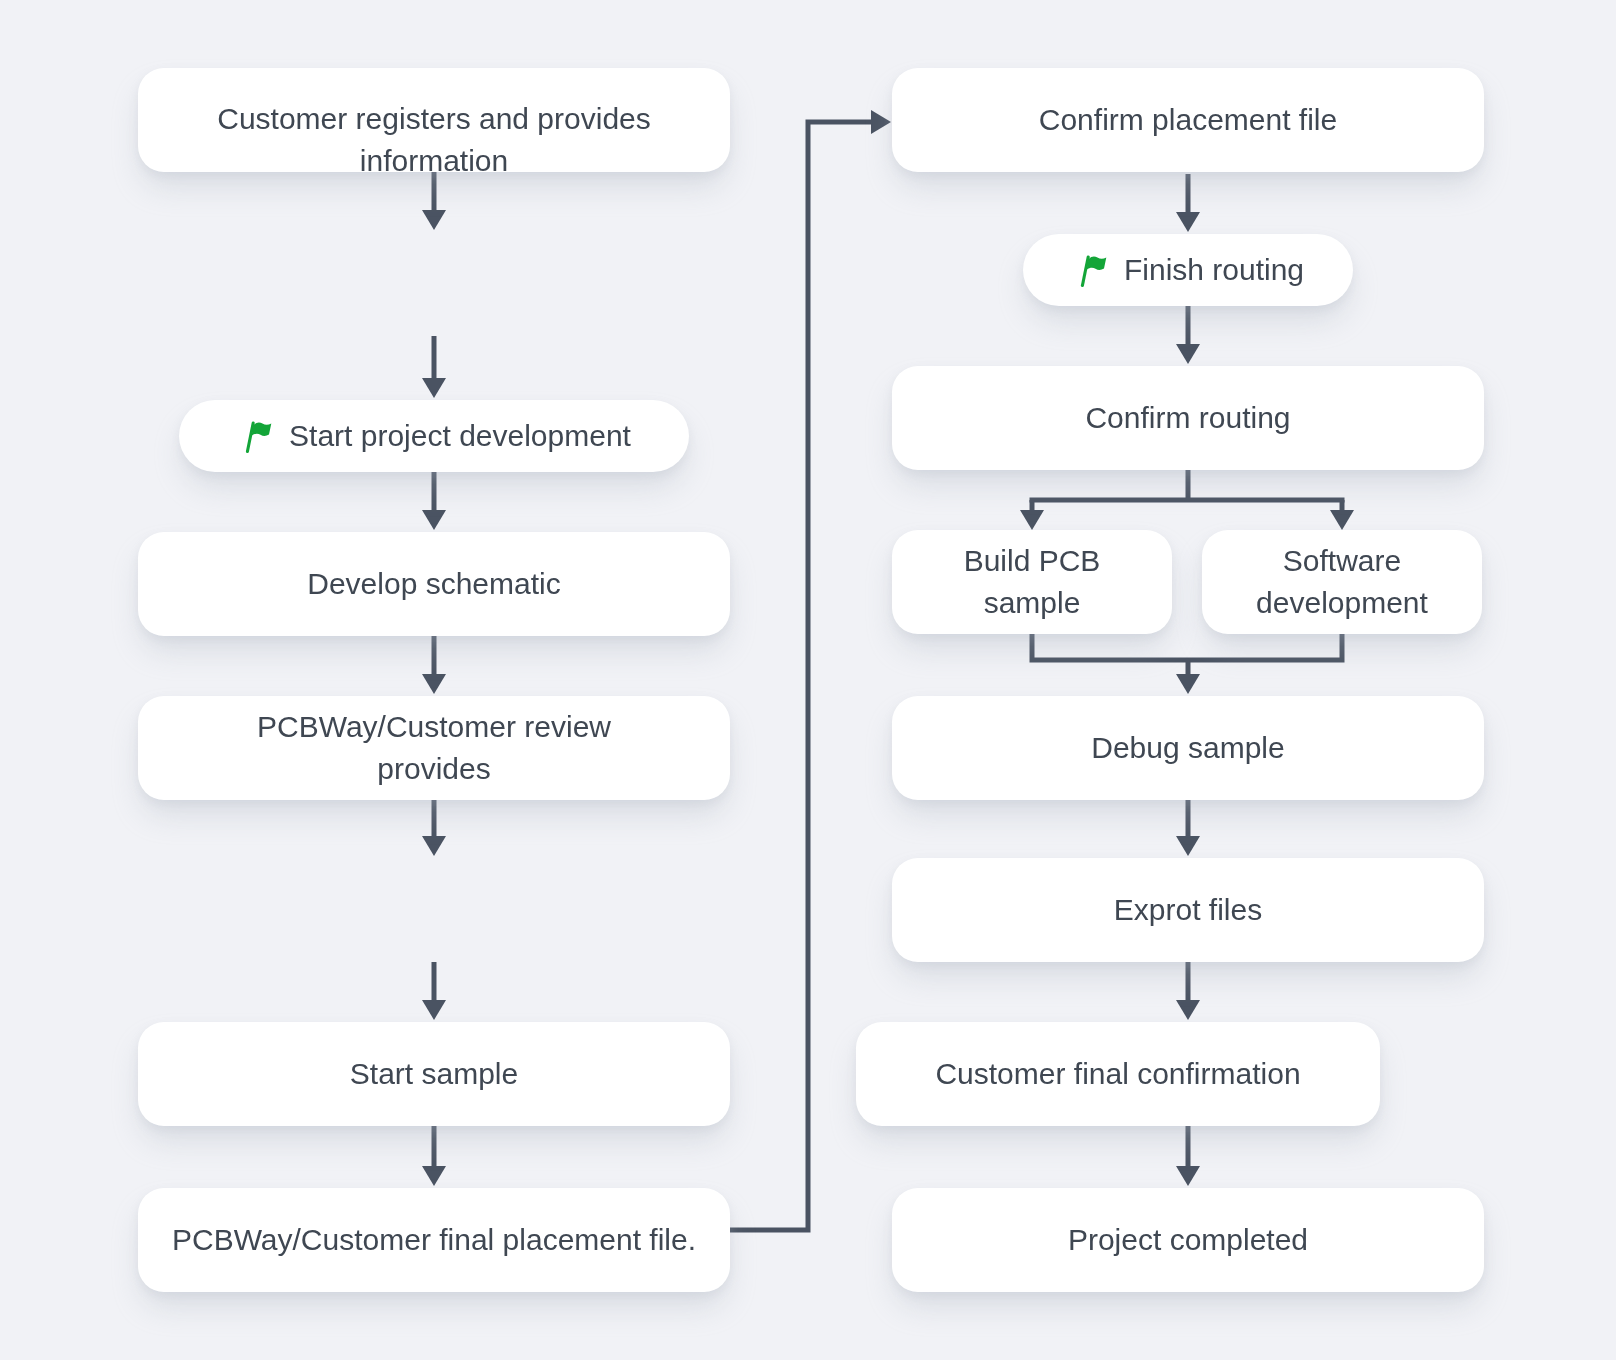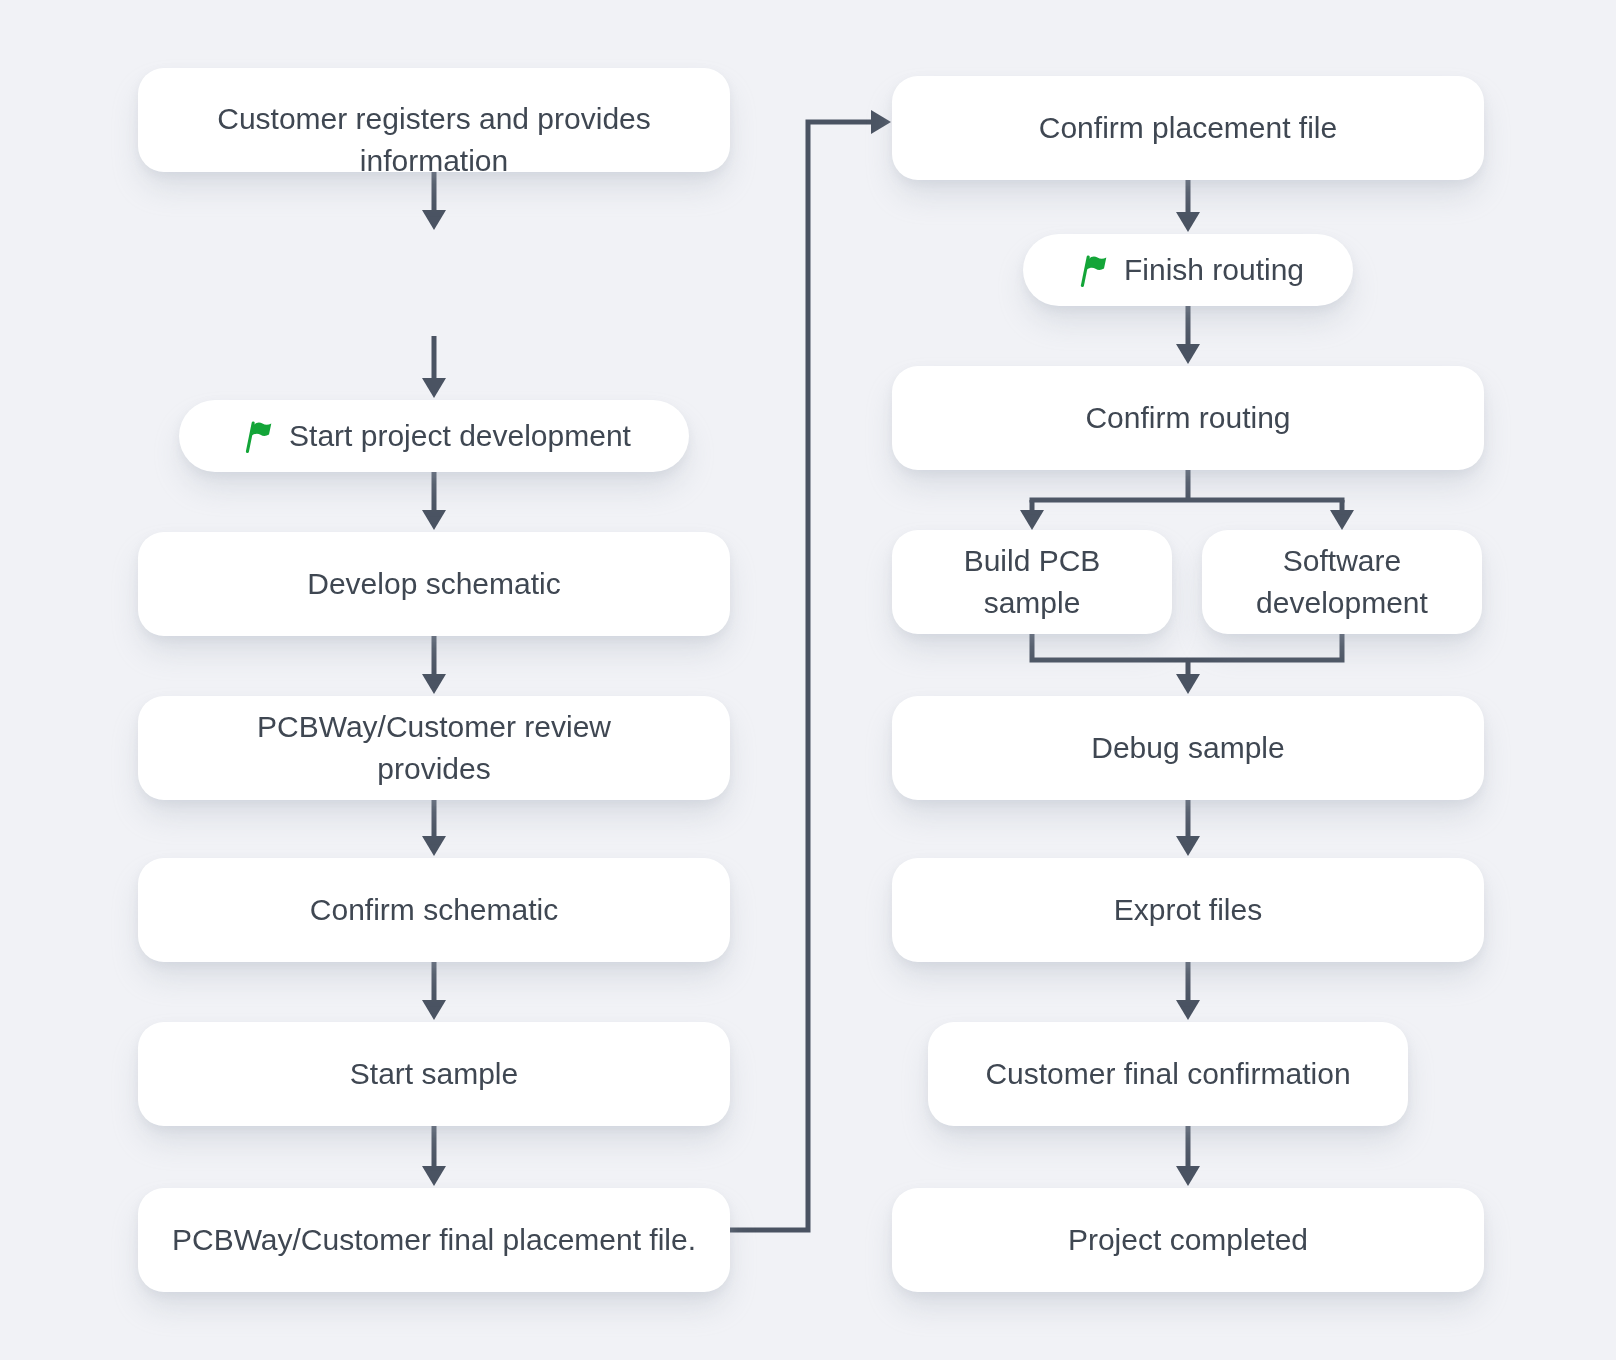--- a/index.html
+++ b/index.html
@@ -90,33 +90,30 @@
   </div>
 
   <div class="node" style="left:138px;top:532px;width:592px;height:104px">
     <span>Develop schematic</span>
   </div>
 
   <div class="node" style="left:138px;top:696px;width:592px;height:104px">
     <span class="mw440">PCBWay/Customer review provides</span>
   </div>
 
-  <div class="node" style="left:138px;top:858px;width:592px;height:104px">
-    <span>Confirm schematic</span>
-  </div>
 
   <div class="node" style="left:138px;top:1022px;width:592px;height:104px">
     <span>Start sample</span>
   </div>
 
   <div class="node" style="left:138px;top:1188px;width:592px;height:104px">
     <span class="mw540">PCBWay/Customer final placement file.</span>
   </div>
 
-  <div class="node" style="left:892px;top:76px;width:592px;height:104px">
+  <div class="node" style="left:892px;top:68px;width:592px;height:104px">
     <span>Confirm placement file</span>
   </div>
 
   <div class="node pill" style="left:1023px;top:234px;width:330px;height:72px">
     <svg class="flag-svg" viewBox="0 0 48 48">
       <path d="M13.5 43.5 L21 6.5" stroke="var(--flag)" stroke-width="4" stroke-linecap="round" fill="none"></path>
       <path d="M21.5 9 C25.5 5.2 29.2 4.8 33 7.2 C36.8 9.6 40.6 9.4 44.5 7 L41.5 21.5 C37.8 23.8 34 24 30.5 21.8 C27 19.6 23.2 20 19 22.8 Z" fill="var(--flag)"></path>
     </svg>
     <span>Finish routing</span>
   </div>
@@ -134,21 +131,21 @@
   </div>
 
   <div class="node" style="left:892px;top:696px;width:592px;height:104px">
     <span>Debug sample</span>
   </div>
 
   <div class="node" style="left:892px;top:858px;width:592px;height:104px">
     <span>Exprot files</span>
   </div>
 
-  <div class="node" style="left:928px;top:1022px;width:480px;height:104px">
+  <div class="node" style="left:856px;top:1022px;width:524px;height:104px">
     <span>Customer final confirmation</span>
   </div>
 
   <div class="node" style="left:892px;top:1188px;width:592px;height:104px">
     <span>Project completed</span>
   </div>
 
 </div>
 
 </body></html>

